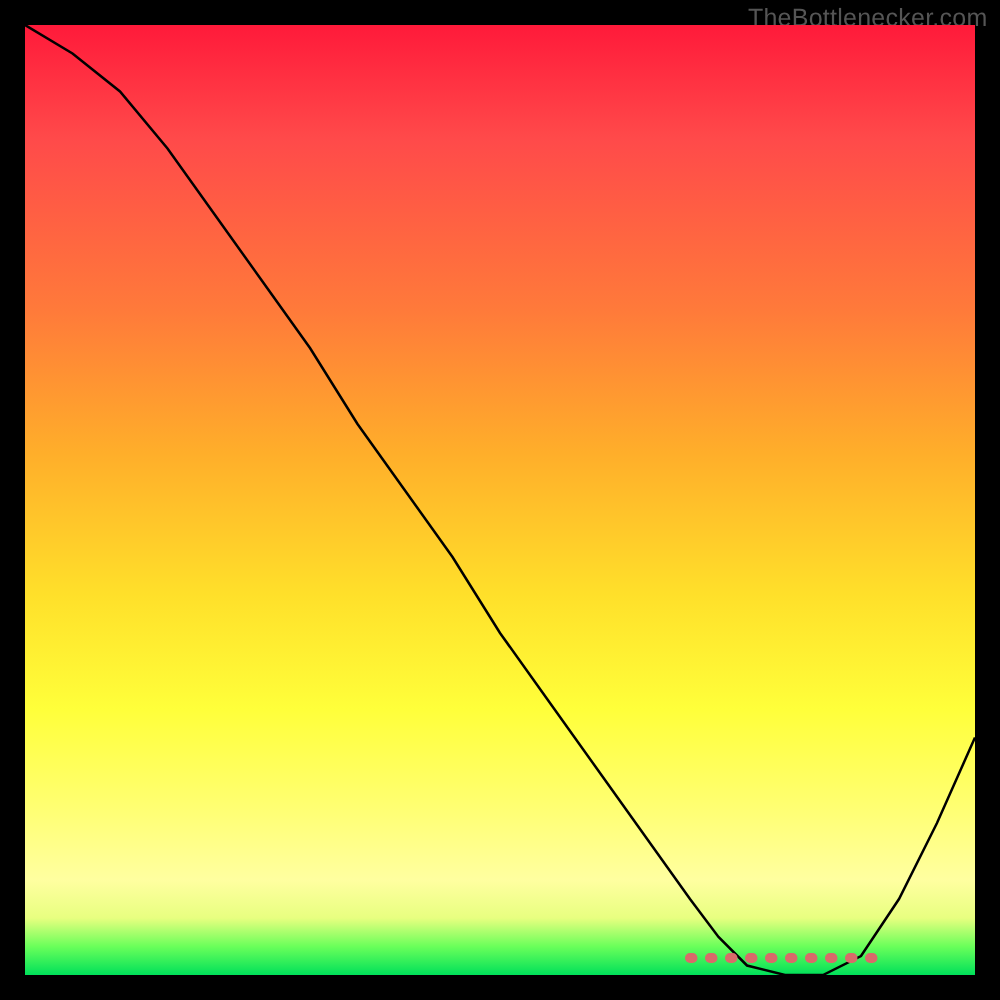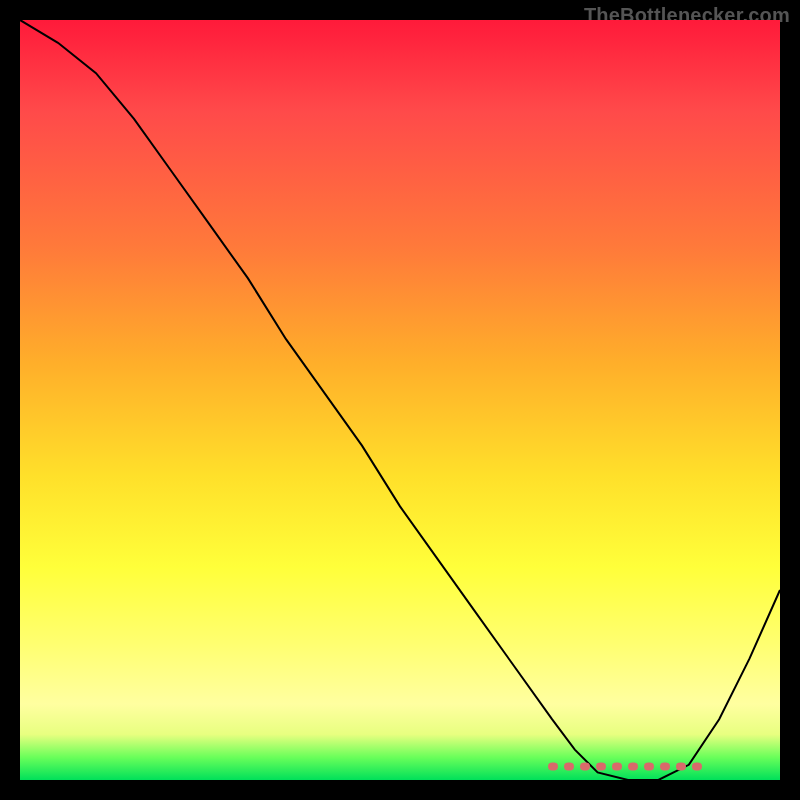--- a/index.html
+++ b/index.html
@@ -56,21 +56,21 @@
     stroke-width: 8;
     stroke-linecap: round;
     stroke-dasharray: 2 14;
   }
   .watermark {
     position: absolute;
     top: 4px;
     right: 10px;
     color: #555;
     font-size: 20px;
-    font-weight: 700;
+    font-weight: 400;
     letter-spacing: 0.2px;
     user-select: none;
   }
 </style>
 </head>
 <body>
 
 <div class="chart-wrap">
   <div class="watermark">TheBottlenecker.com</div>
 

